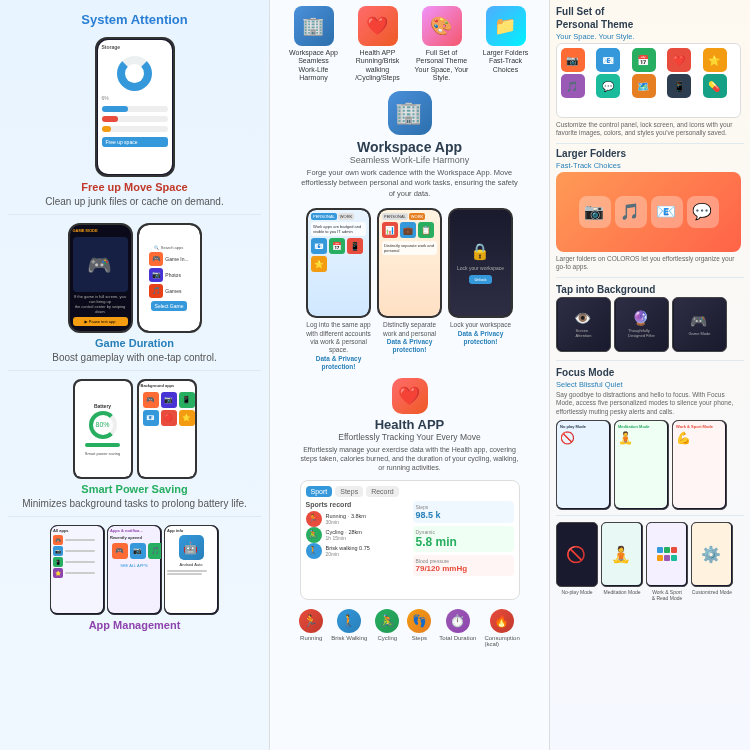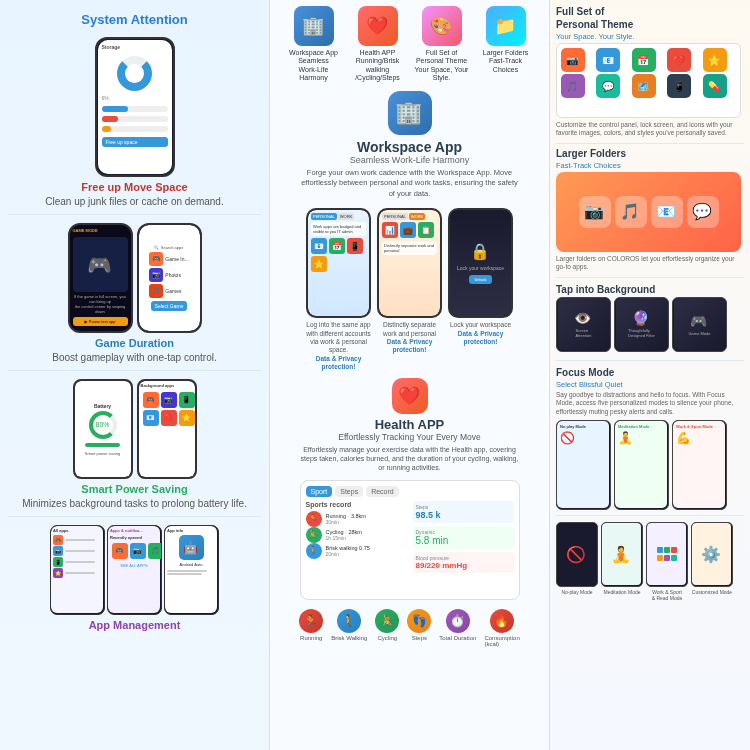--- a/index.html
+++ b/index.html
@@ -994,25 +994,25 @@
             </div>
           </div>
         </div>
         <div style="flex:1;display:flex;flex-direction:column;gap:3px;">
           <div style="background:#f0f8ff;border-radius:4px;padding:3px;">
             <div style="font-size:5px;color:#888;">Steps</div>
             <div style="font-size:9px;font-weight:bold;color:#2980b9;">98.5 k</div>
           </div>
           <div style="background:#f0fff4;border-radius:4px;padding:3px;">
             <div style="font-size:5px;color:#888;">Dynamic</div>
-            <div style="font-size:10px;font-weight:normal;color:#27ae60;">5.8 min</div>
+            <div style="font-size:12px;font-weight:bold;color:#27ae60;">5.8 min</div>
           </div>
           <div style="background:#fff5f5;border-radius:4px;padding:3px;">
             <div style="font-size:5px;color:#888;">Blood pressure</div>
-            <div style="font-size:8px;font-weight:bold;color:#e74c3c;">89/220 mmHg</div>
+            <div style="font-size:8px;font-weight:bold;color:#e74c3c;">79/120 mmHg</div>
           </div>
         </div>
       </div>
     </div>
 
     <div class="activity-icons">
       <div class="act-icon">
         <div class="act-circle" style="background:linear-gradient(135deg,#e74c3c,#c0392b);">🏃</div>
         <span>Running</span>
       </div>

